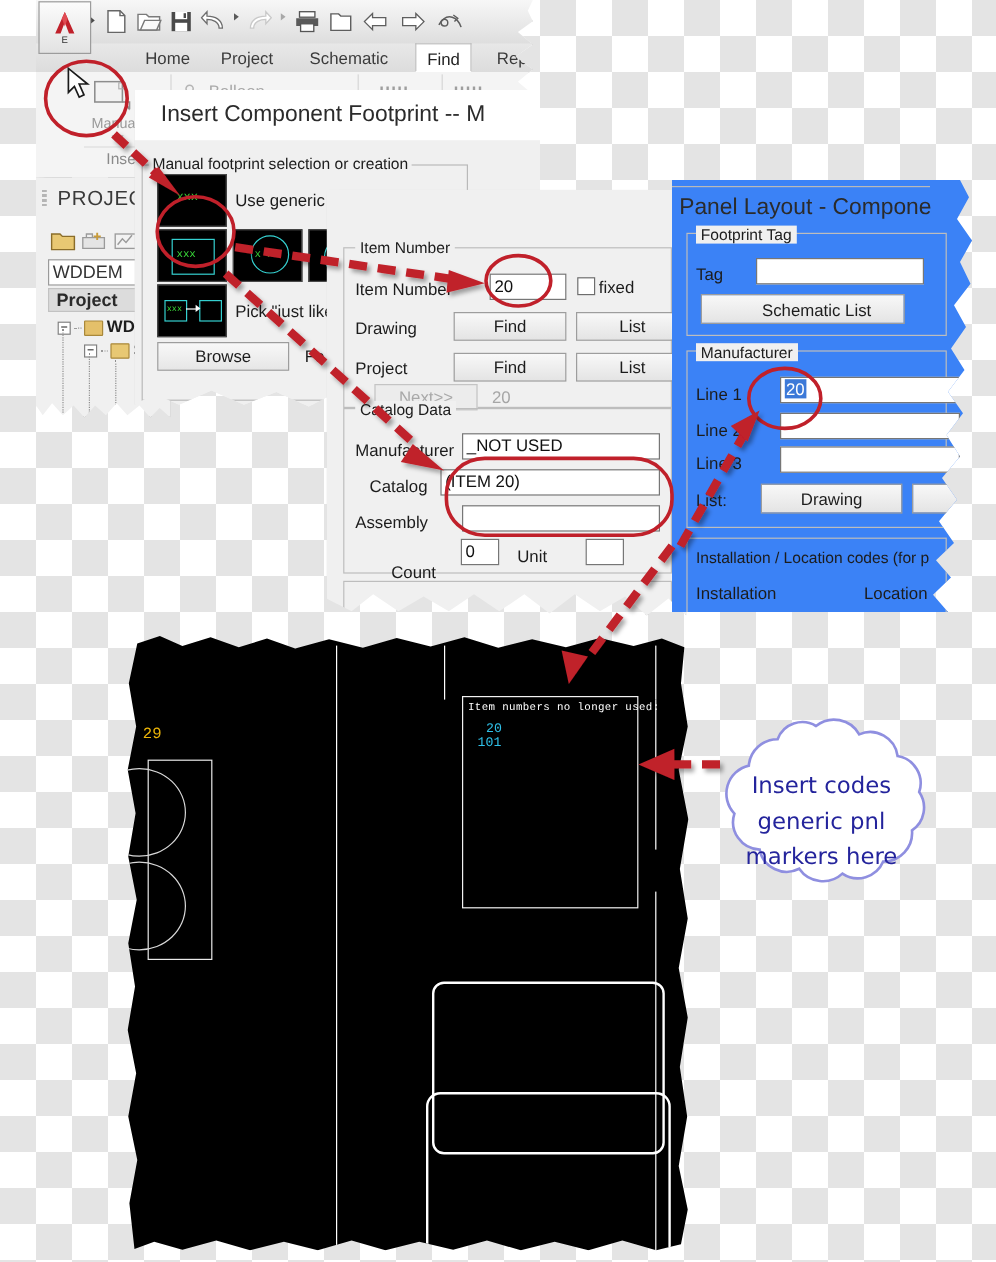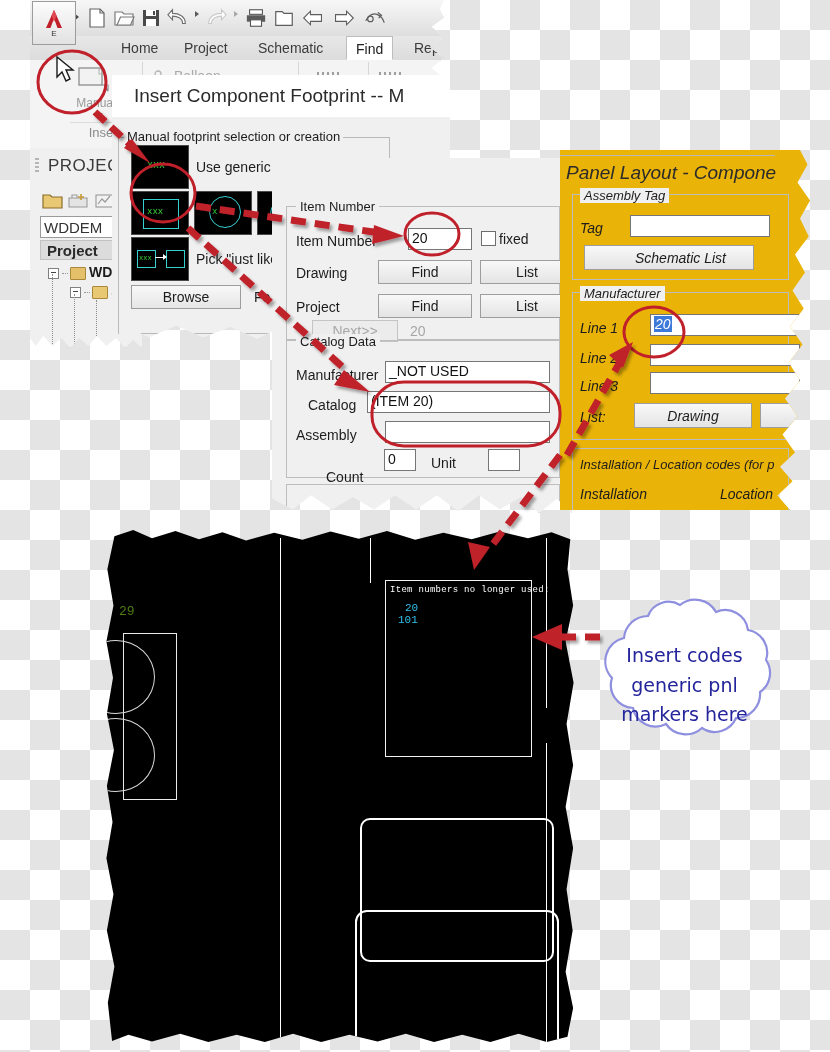--- a/index.html
+++ b/index.html
@@ -178,29 +178,28 @@
     position:absolute;background:linear-gradient(180deg,#f8f8f8,#e4e4e4);
     border:1px solid #9d9d9d;font-size:14px;color:#1c1c1c;text-align:center;
     box-sizing:border-box;overflow:hidden;white-space:nowrap;
   }
   .btn.disabled{color:#a8a8a8;background:#ececec;border-color:#c4c4c4;}
   .chk{position:absolute;width:13px;height:13px;background:#fff;border:1px solid #6d6d6d;}
 
   
   #pl-dialog{
     position:absolute;left:560px;top:150px;width:250px;height:360px;
-    background:#eab308;
+    background:#3b82f6;
     box-shadow:5px 6px 9px rgba(0,0,0,.35);
     clip-path:polygon(0 0,96% 0,
       99% 4%,95% 9%,100% 14%,96% 19%,99.5% 24%,94% 29%,98% 34%,93% 39%,
       97.5% 44%,92% 49%,97% 54%,91.5% 59%,96% 64%,90% 69%,95% 74%,89% 79%,
       94% 84%,88% 88%,93% 92%,87% 96%,92% 100%,
       0 100%);
     overflow:hidden;
-    font-style:italic;
   }
   #pl-title{position:absolute;left:6px;top:12px;font-size:19px;color:#2b2b2b;white-space:nowrap;}
   #pl-topline{position:absolute;left:0;top:5px;width:215px;height:1px;background:#b9b9b9;}
 
   
   #cad{
     position:absolute;left:105px;top:528px;width:470px;height:516px;
     background:#000;
     box-shadow:6px 7px 10px rgba(0,0,0,.4);
     clip-path:polygon(
@@ -219,21 +218,21 @@
   .cad-rect{position:absolute;border:1px solid #e9e9e9;}
   #cad-note-rect{position:absolute;left:280px;top:52px;width:145px;height:175px;border:1px solid #f2f2f2;}
   #cad-note-title{
     position:absolute;left:285px;top:57px;font-size:9px;color:#ffffff;
     font-family:"Liberation Mono",monospace;letter-spacing:.3px;white-space:nowrap;
   }
   .cad-num{
     position:absolute;font-size:11px;color:#2fc0e8;
     font-family:"Liberation Mono",monospace;white-space:nowrap;
   }
-  #cad-29{position:absolute;left:14px;top:76px;font-size:13px;color:#4d7c0f;
+  #cad-29{position:absolute;left:14px;top:76px;font-size:13px;color:#eab308;
     font-family:"Liberation Mono",monospace;}
   .cad-arc{
     position:absolute;border:1px solid #dcdcdc;border-radius:50%;
     background:transparent;
   }
   svg.annot{position:absolute;left:0;top:0;width:830px;height:1052px;pointer-events:none;}
 
   
   #cloud{position:absolute;left:572px;top:598px;width:225px;height:175px;}
   #cloud-text{
@@ -475,21 +474,21 @@
   <div class="txtfield" style="left:216px;top:291px;width:32px;height:22px;"></div>
 
   <div class="grpbox" style="left:14px;top:326px;width:272px;height:34px;"></div>
 </div>
 
 <div id="pl-dialog">
   <div id="pl-topline"></div>
   <div id="pl-title">Panel Layout - Compone</div>
 
   <div class="grpbox" style="left:12px;top:44px;width:215px;height:84px;"></div>
-  <div class="grplabel" style="left:20px;top:38px;">Assembly Tag</div>
+  <div class="grplabel" style="left:20px;top:38px;">Footprint Tag</div>
   <div class="fldlabel" style="left:20px;top:70px;">Tag</div>
   <div class="txtfield" style="left:70px;top:65px;width:140px;height:22px;"></div>
   <div class="btn" style="left:24px;top:95px;width:170px;height:25px;line-height:24px;padding-left:23px;">Schematic List</div>
 
   <div class="grpbox" style="left:12px;top:142px;width:215px;height:146px;"></div>
   <div class="grplabel" style="left:20px;top:136px;">Manufacturer</div>
 
   <div class="fldlabel" style="left:20px;top:170px;">Line 1</div>
   <div class="txtfield" style="left:90px;top:164px;width:150px;height:22px;">
     <span style="background:#3c79d8;color:#ffffff;padding:0 1px;">20</span>

